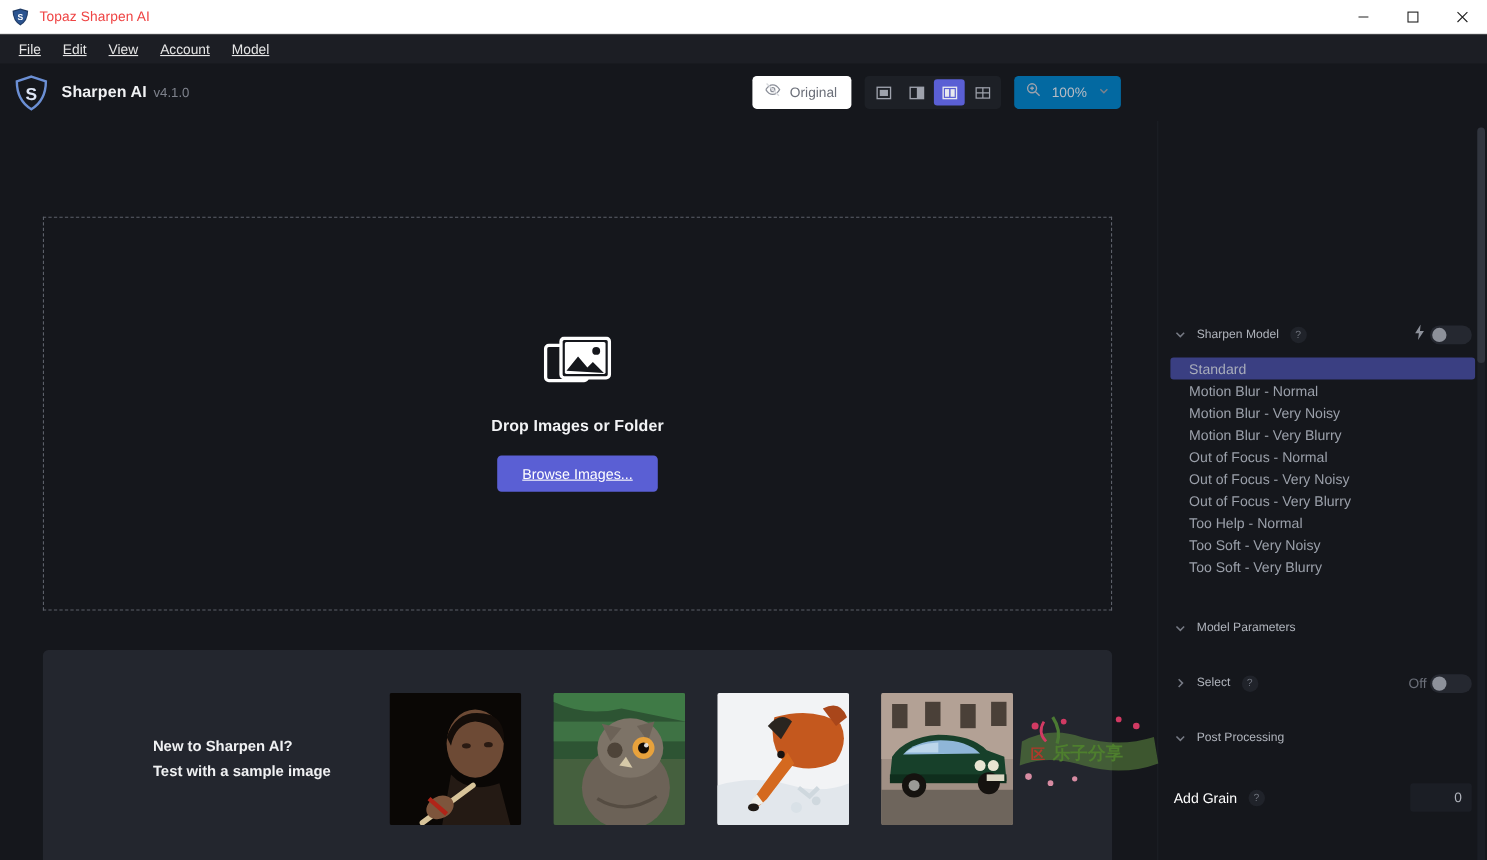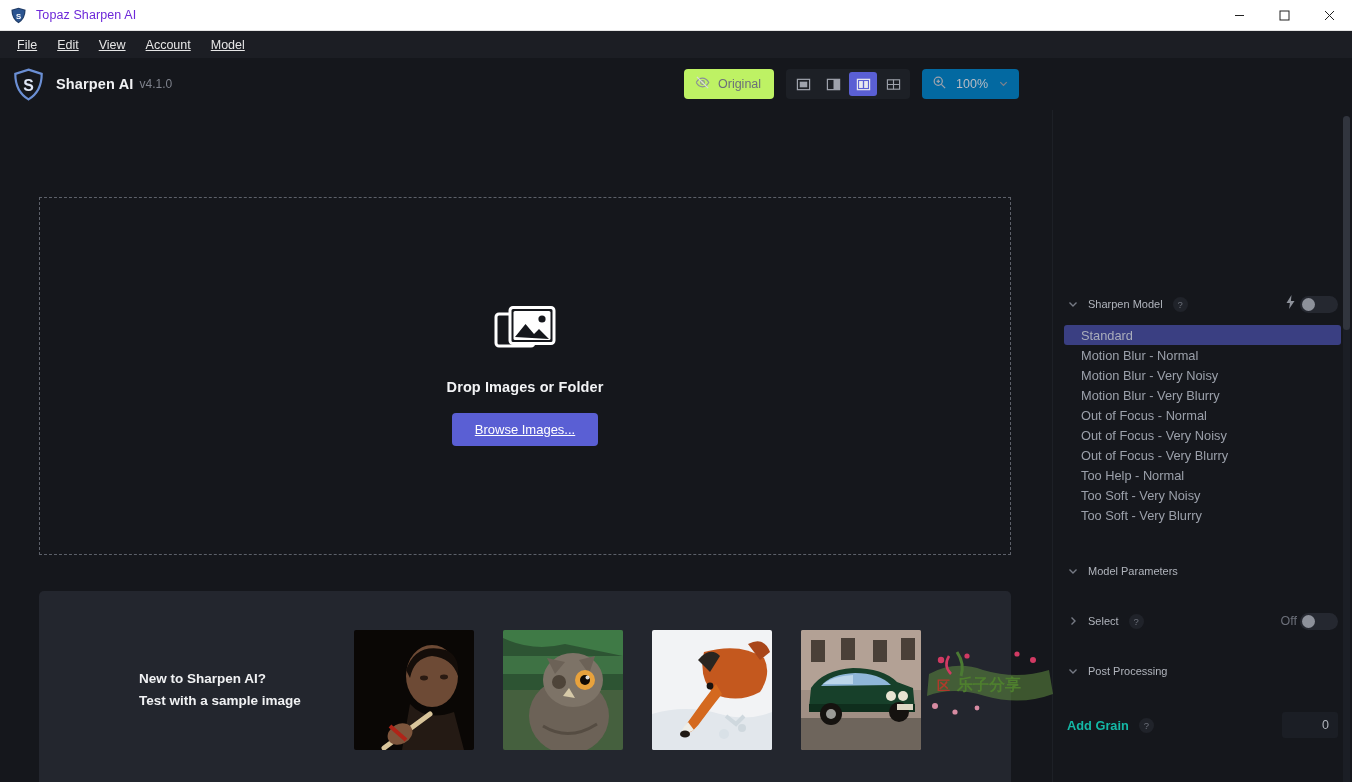--- a/index.html
+++ b/index.html
@@ -16,21 +16,21 @@
     height: 31px; width: 100%;
     background: #ffffff;
     display: flex; align-items: center;
     border-bottom: 1px solid #e4e4e4;
     position: relative;
   }
   .tb-icon {
     width: 17px; height: 17px; margin-left: 10px; margin-right: 9px;
     flex: 0 0 auto;
   }
-  .tb-title { font-size: 12.5px; color: #6d28d9; letter-spacing: .1px; }
+  .tb-title { font-size: 12.5px; color: #ef4444; letter-spacing: .1px; }
   .tb-controls { margin-left: auto; display: flex; height: 100%; }
   .tb-btn {
     width: 45px; height: 31px;
     display: flex; align-items: center; justify-content: center;
     color: #222;
   }
 
   
   .menubar {
     height: 27px; width: 100%;
@@ -58,21 +58,21 @@
     letter-spacing: .15px;
   }
   .app-ver { margin-left: 6px; font-size: 12px; color: #7e828c; font-weight: normal; }
 
   .toolbar {
     position: absolute; left: 684px; top: 0; height: 52px;
     display: flex; align-items: center; gap: 12px;
   }
   .orig-btn {
     display: flex; align-items: center; gap: 8px;
-    background: #bef264; border-radius: 4px;
+    background: #ffffff; border-radius: 4px;
     height: 30px; padding: 0 13px 0 11px;
   }
   .orig-label { font-size: 12.5px; color: #6b6f79; }
   .viewmodes {
     display: flex; align-items: center; gap: 2px;
     background: #1d2026; border-radius: 4px; padding: 3px;
     height: 30px;
   }
   .vm {
     width: 28px; height: 24px; border-radius: 3px;
@@ -170,21 +170,21 @@
   .model-list { padding: 4px 11px 0 11px; }
   .model-item {
     height: 20px; display: flex; align-items: center;
     padding-left: 17px; border-radius: 3px;
     font-size: 12.8px; color: #9ba0aa; cursor: pointer; text-align: center;
   }
   .model-item.selected { background: #3a3f82; color: #a9adbb; }
 
   .slider-row { padding: 0 14px; margin-top: 6px; }
   .slider-top { display: flex; align-items: center; }
-  .slider-label { font-size: 12.8px; color: #14b8a6; font-weight: bold; }
+  .slider-label { font-size: 12.8px; color: #ffffff; }
   .slider-val {
     margin-left: auto; background: #1b1e25; border-radius: 3px;
     width: 56px; height: 26px; display: flex;
     align-items: center; justify-content: flex-end;
     padding-right: 9px; font-size: 12.5px; color: #b0b4bc;
   }
 
   .scrollbar {
     position: absolute; right: 2px; top: 6px;
     width: 7px; height: 688px;

